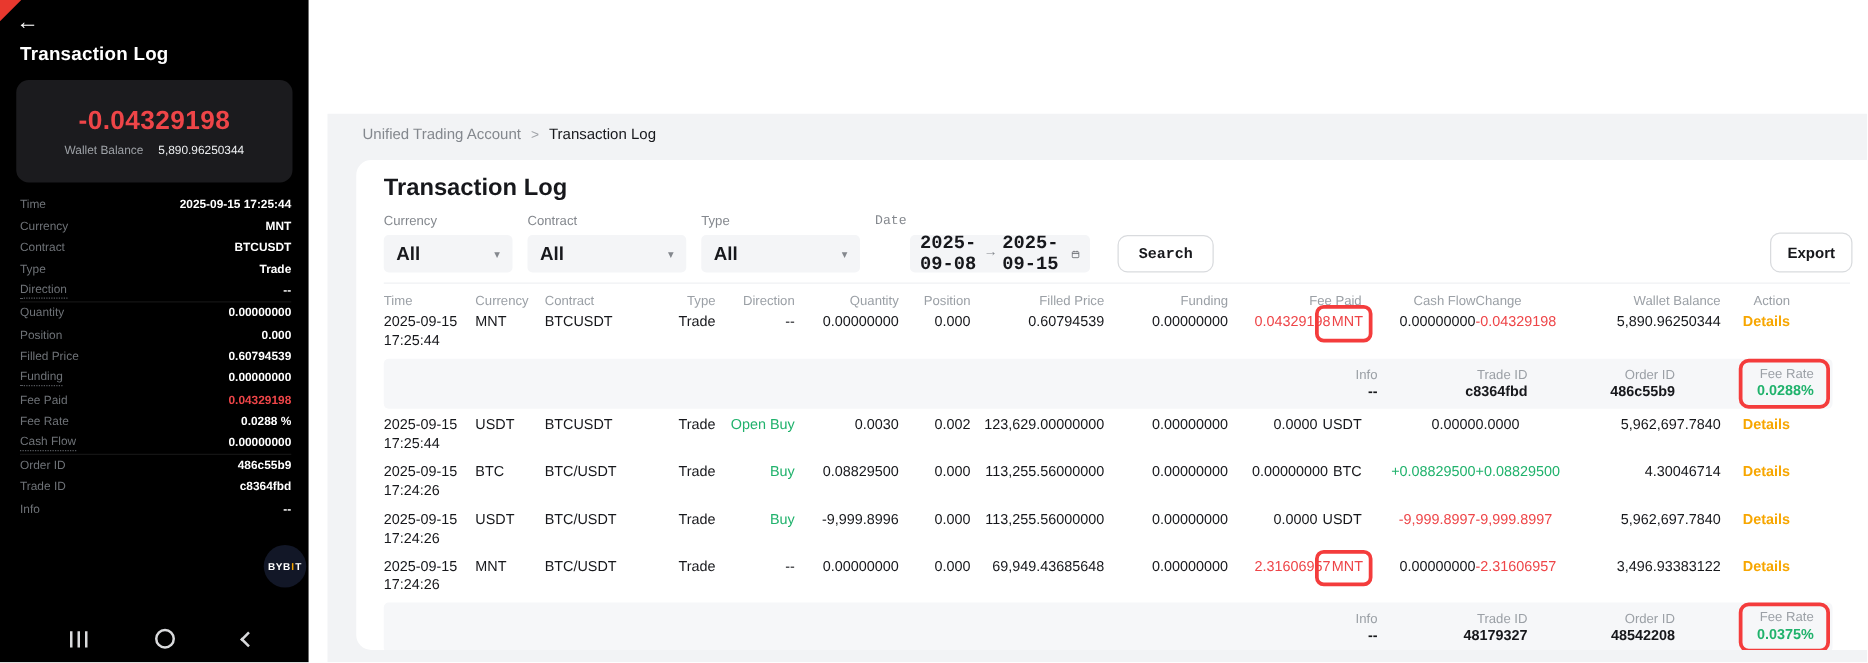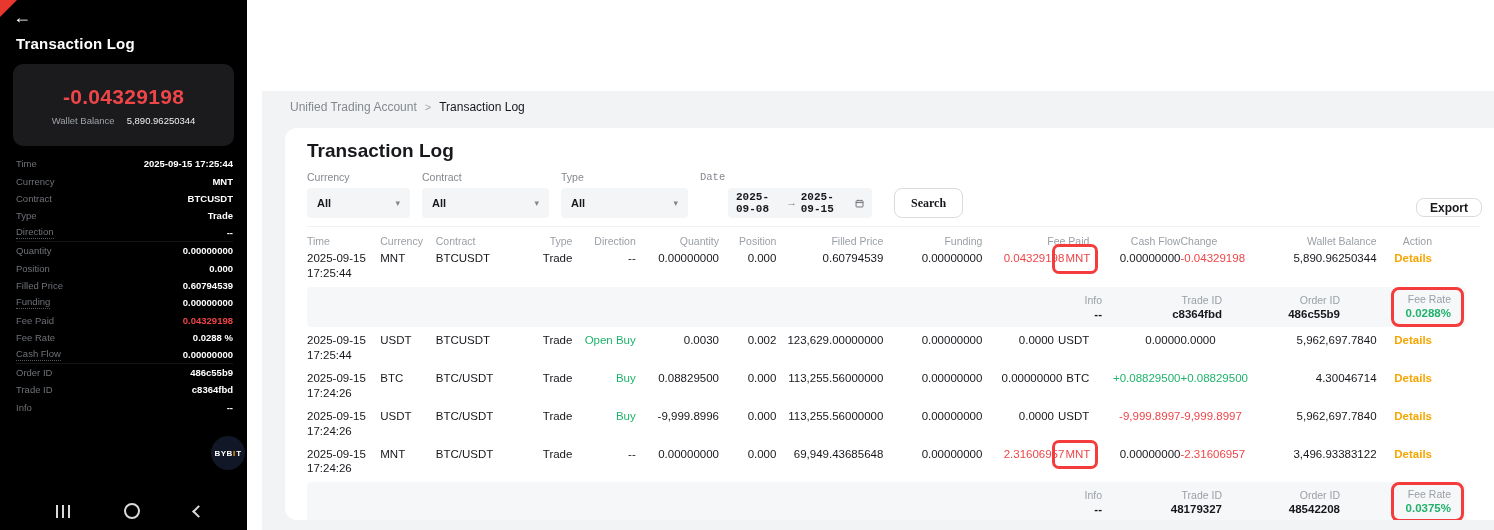--- a/index.html
+++ b/index.html
@@ -45,28 +45,28 @@
   .bc-cur { color:#17181c; }
   .card { position:absolute; left:23px; top:37px; right:0; height:392px; background:#fff;
           border-radius:12px 0 0 12px; padding:12px 14px 0 22px; overflow:hidden; }
   .w-title { font-size:19px; font-weight:700; color:#17181c; }
   .filters { display:flex; align-items:flex-end; margin-top:9px; padding-bottom:8px; border-bottom:1px solid #f0f1f3; }
   .fg { margin-right:12px; }
   .fl { font-size:10.5px; color:#84888e; margin-bottom:5px; }
   .fbox { height:30px; background:#f4f5f7; border-radius:4px; display:flex; align-items:center;
           justify-content:space-between; padding:0 10px; cursor:pointer; }
   .fg-currency { width:103px; } .fg-contract { width:127px; } .fg-type { width:127px; } .fg-date { width:172px;font-family:Liberation Mono, monospace; }
-  .fv { font-size:11px; font-weight:700; color:#17181c; }
+  .fv { font-size:15px; font-weight:700; color:#17181c; }
   .caret { font-size:9px; color:#84888e; }
   .fbox.date { padding:0 8px; justify-content:space-between; gap:6px;margin-left:28px; }
   .darrow { color:#84888e; font-size:11px; }
   .cal-icon { margin-left:2px; display:block; }
   .search-btn { height:30px; margin-left:10px; padding:0 16px; background:#fff; border:1px solid #d9dbde;
-                border-radius:8px; font-weight:700; font-size:12px; color:#17181c; font-family:Liberation Serif, serif; cursor:pointer; }
-  .export-btn { position:absolute; right:12px; top:70px; height:19px; padding:0 13px; background:#fff;
+                border-radius:8px; font-weight:700; font-size:12px; color:#17181c; font-family:Liberation Mono, monospace; cursor:pointer; }
+  .export-btn { position:absolute; right:12px; top:58px; height:32px; padding:0 13px; background:#fff;
                 border:1px solid #d9dbde; border-radius:8px; font-weight:700; font-size:12px; color:#17181c;
                 font-family:inherit; cursor:pointer; }
 
   .thead { display:flex; justify-content:space-between; margin-top:8px; padding-right:48px;
            font-size:10.5px; color:#9ba0a6; }
   .trow  { display:flex; justify-content:space-between; align-items:flex-start; padding:4px 48px 4px 0; }
   .cell  { font-size:11.5px; font-weight:500; color:#17181c; line-height:1.3; }
   .col-time{width:74px;text-align:left;} .col-cur{width:56px;text-align:left;} .col-con{width:84px;text-align:left;}
   .col-type{width:54px;text-align:right;} .col-dir{width:64px;text-align:right;} .col-qty{width:84px;text-align:right;}
   .col-pos{width:58px;text-align:right;} .col-fill{width:108px;text-align:right;} .col-fund{width:100px;text-align:right;}

